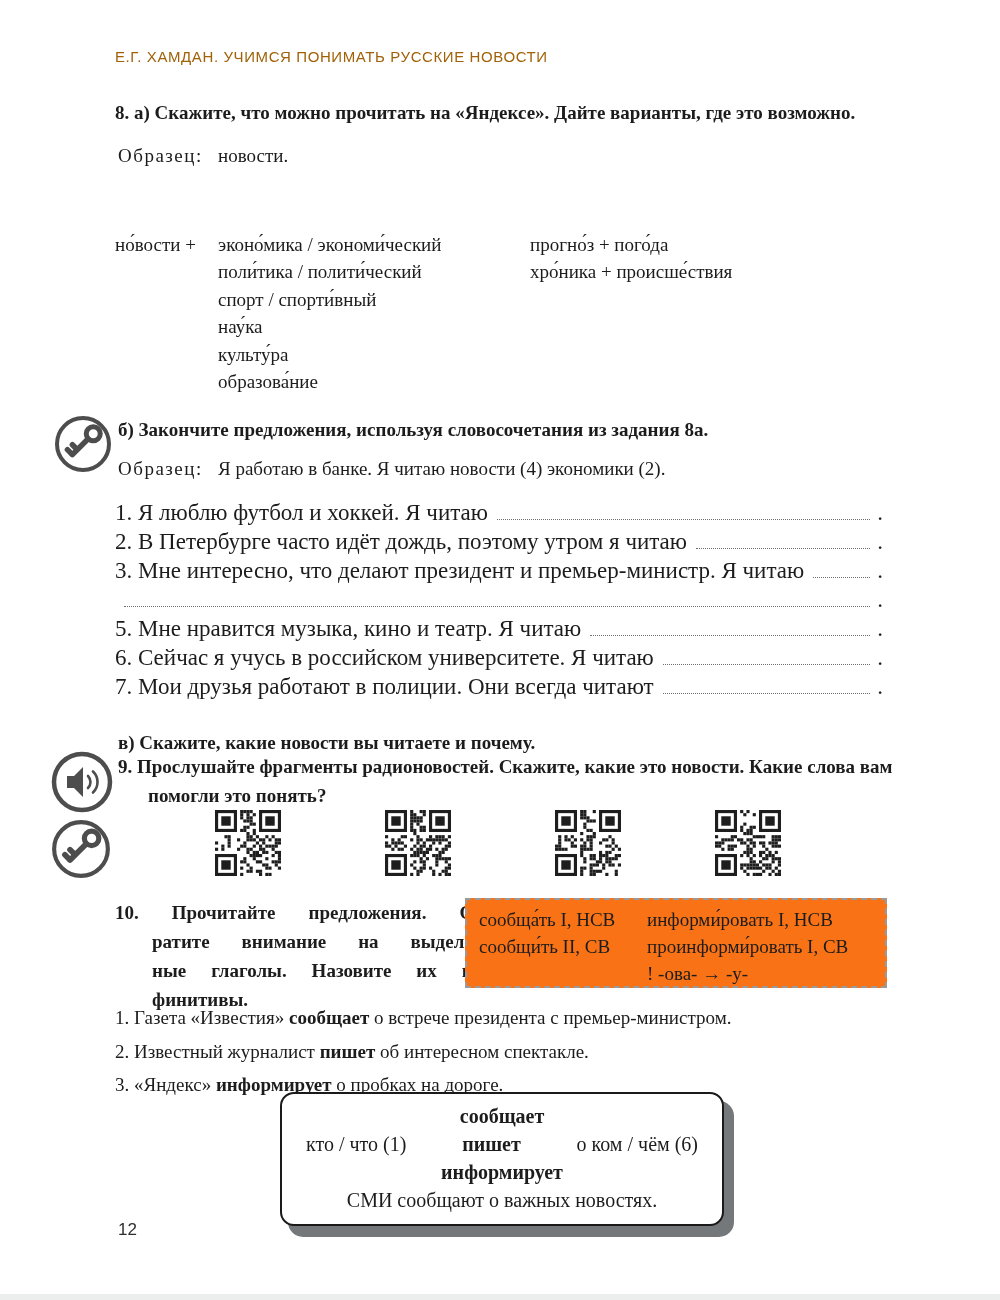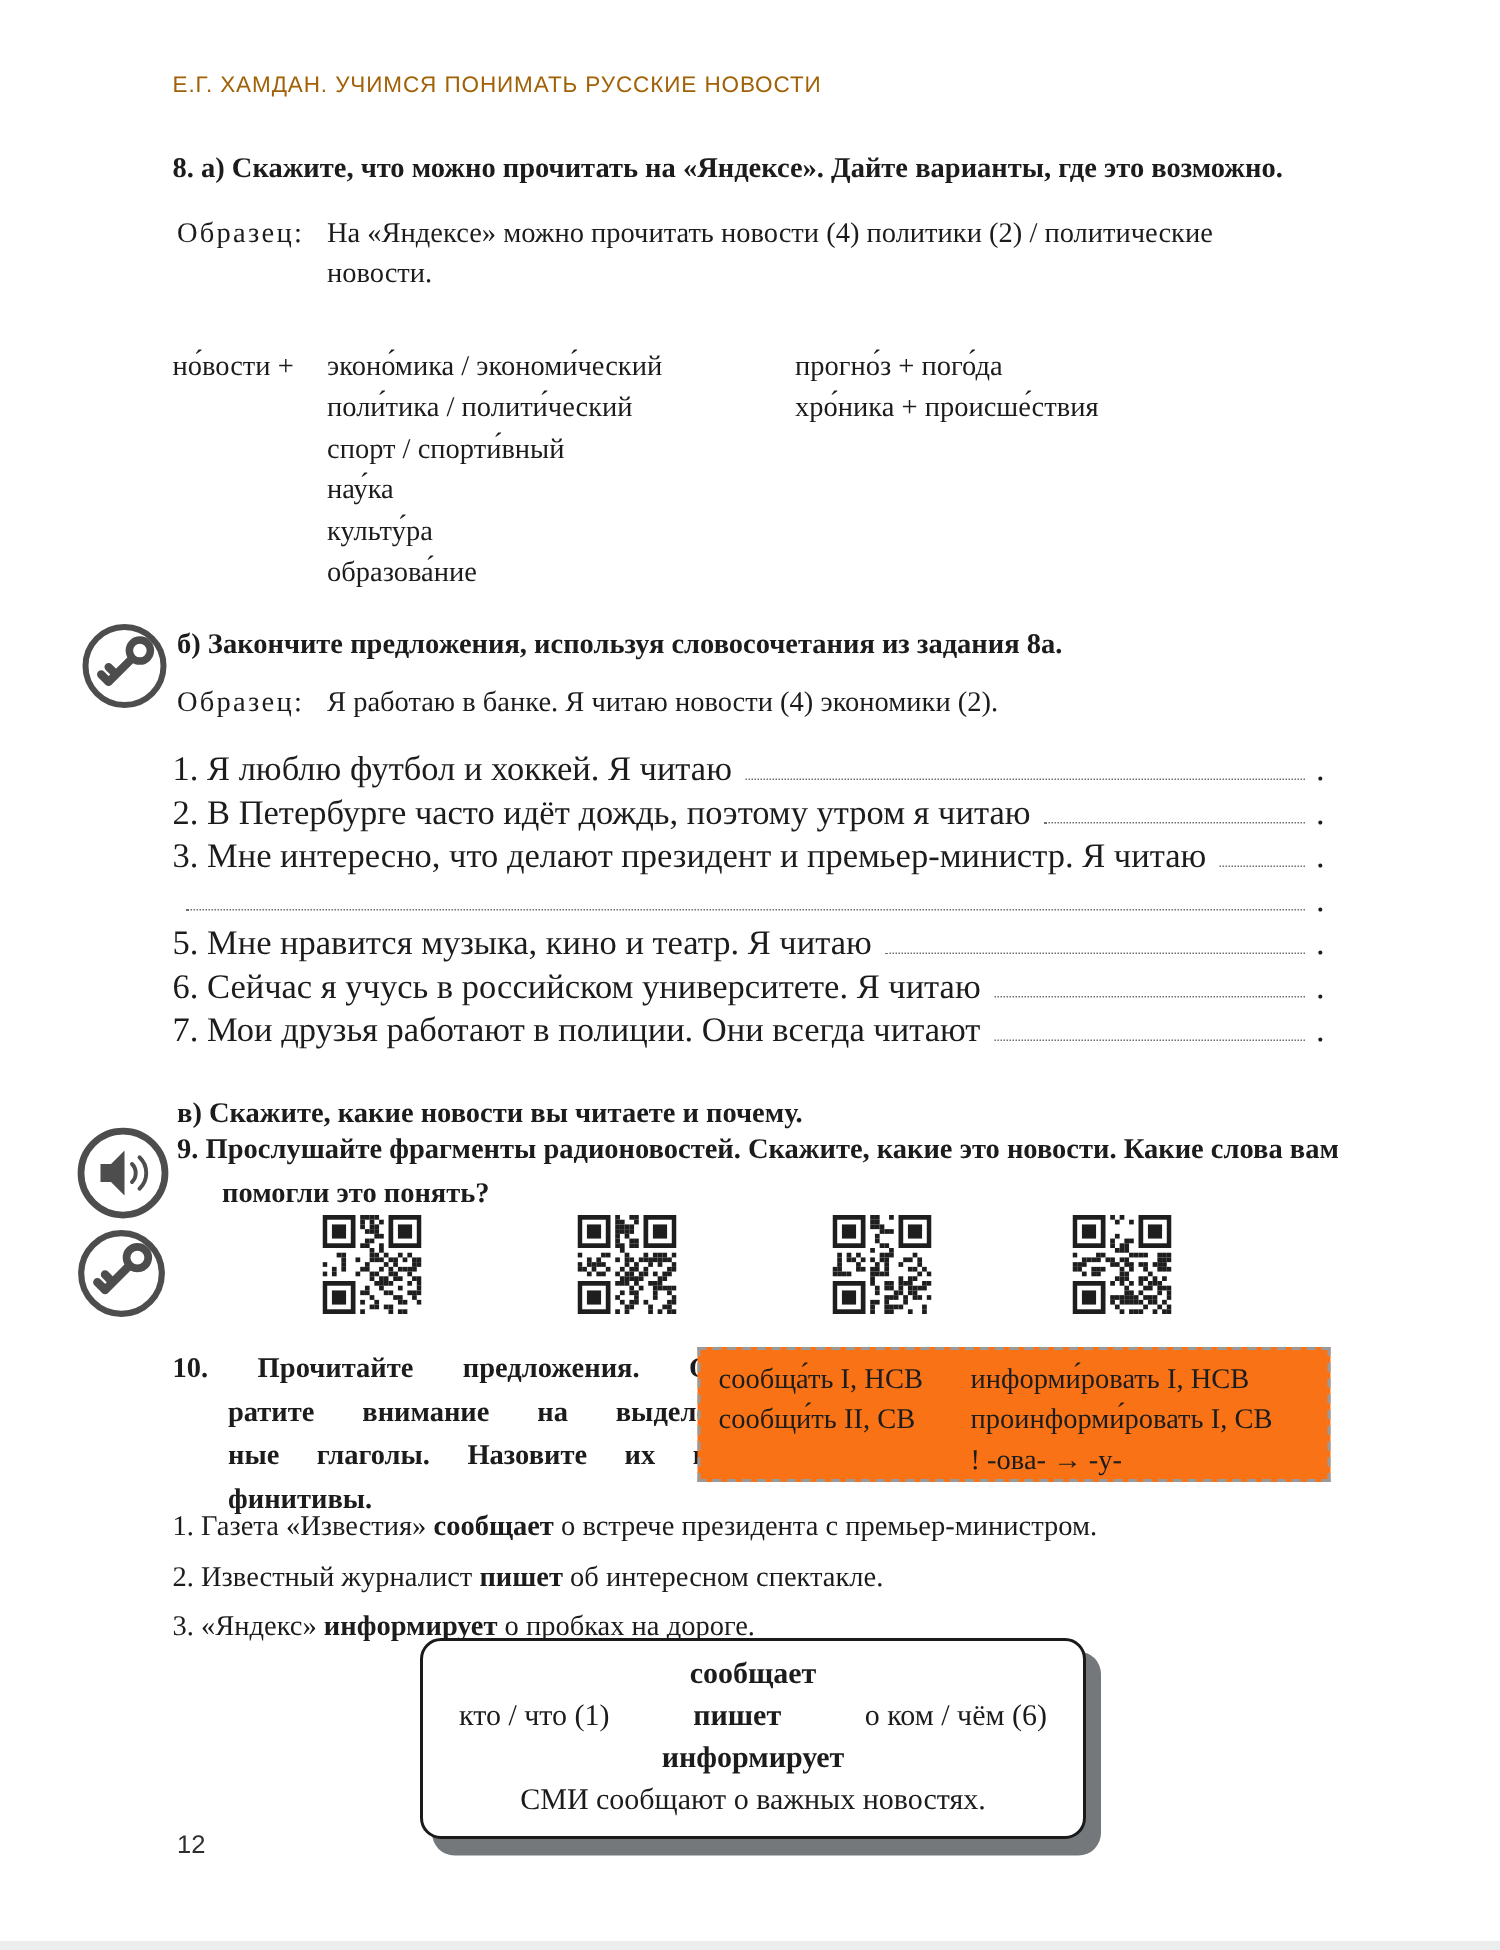--- a/index.html
+++ b/index.html
@@ -67,21 +67,20 @@
 </head>
 <body>
 
 <div class="abs running-header">Е.Г. ХАМДАН. УЧИМСЯ ПОНИМАТЬ РУССКИЕ НОВОСТИ</div>
 
 <div class="abs t bold" style="left:115px;top:100px;width:775px;">8. а) Скажите, что можно прочитать на «Яндексе». Дайте варианты, где это возможно.</div>
 
 <div class="abs sample" style="left:118px;top:142px;width:770px;">
   <span class="sample-label">Образец:</span>
   <div class="sample-body">
-    <div>На «Яндексе» можно прочитать новости (4) политики (2) / политические</div>
     <div>новости.</div>
   </div>
 </div>
 
 <div class="abs vocab" style="left:115px;top:231px;width:775px;">
   <div class="vocab-head">но́вости +</div>
   <div class="vocab-col">
     <div>эконо́мика / экономи́ческий</div>
     <div>поли́тика / полити́ческий</div>
     <div>спорт / спорти́вный</div>

